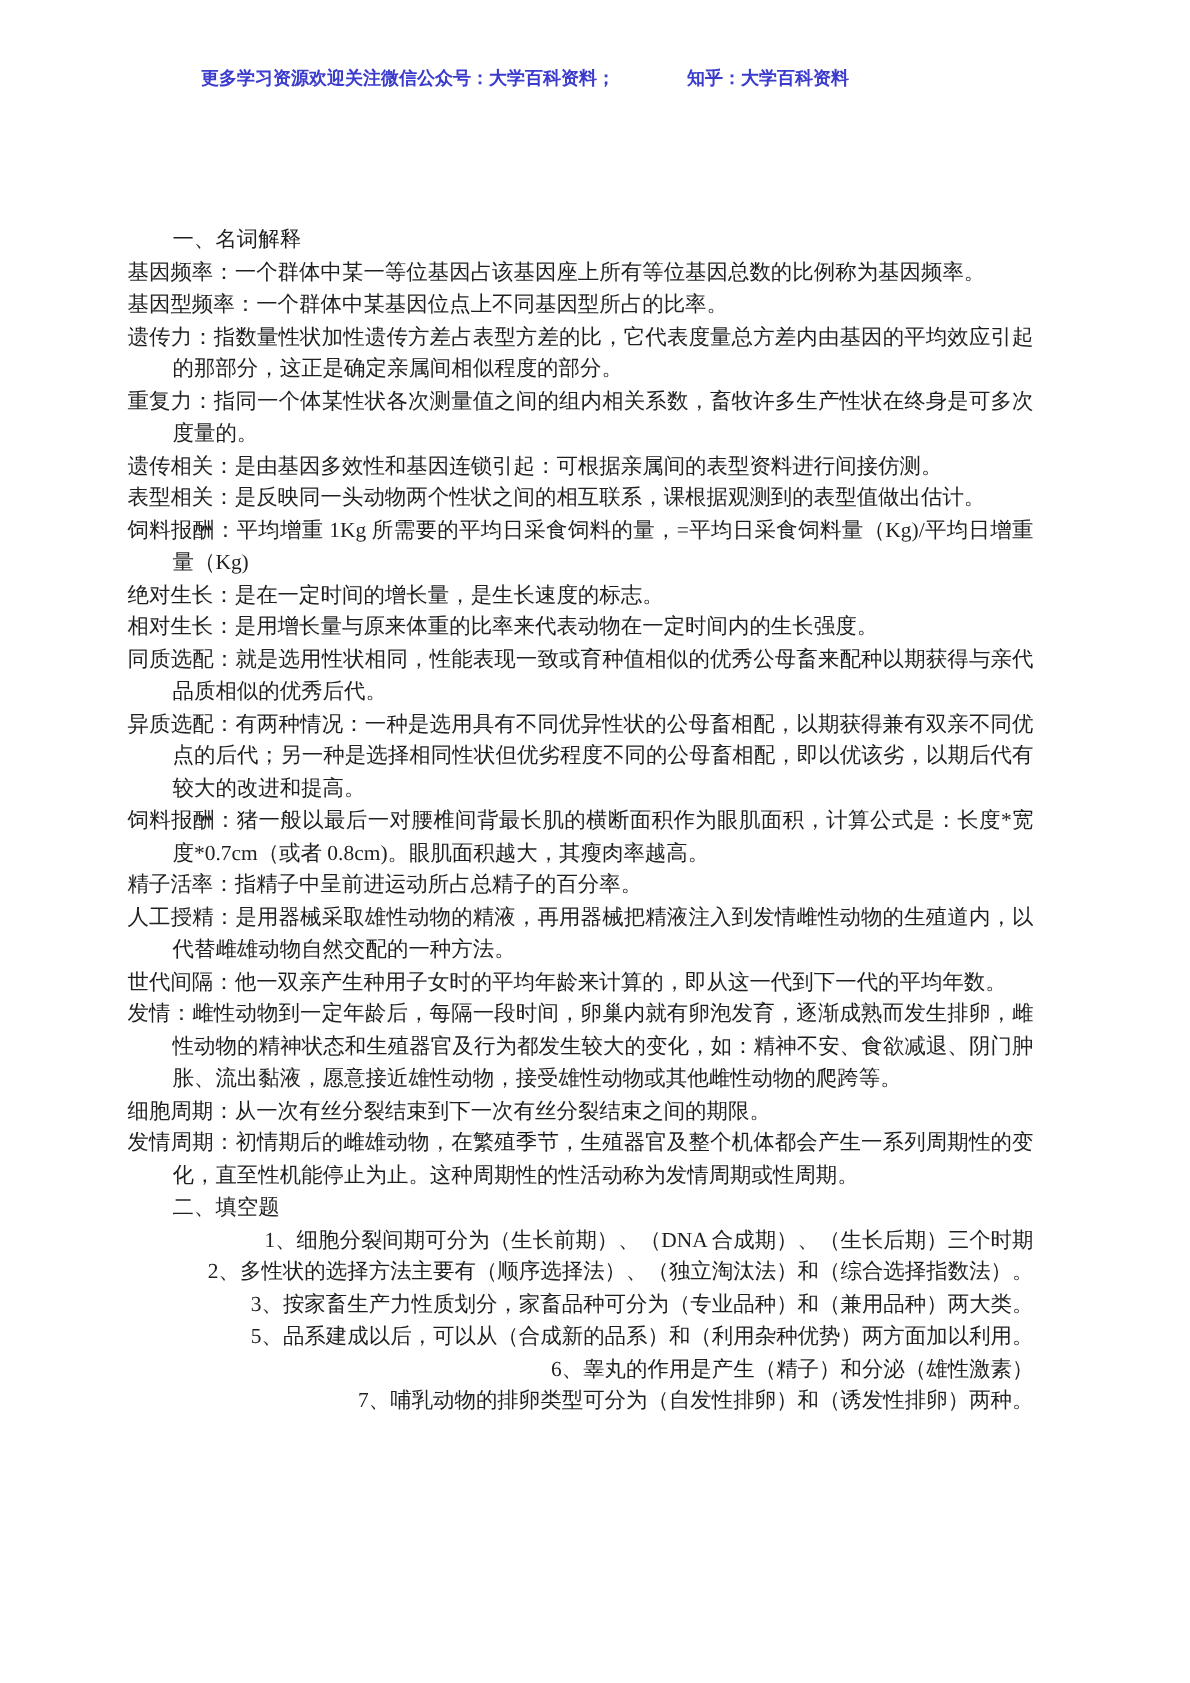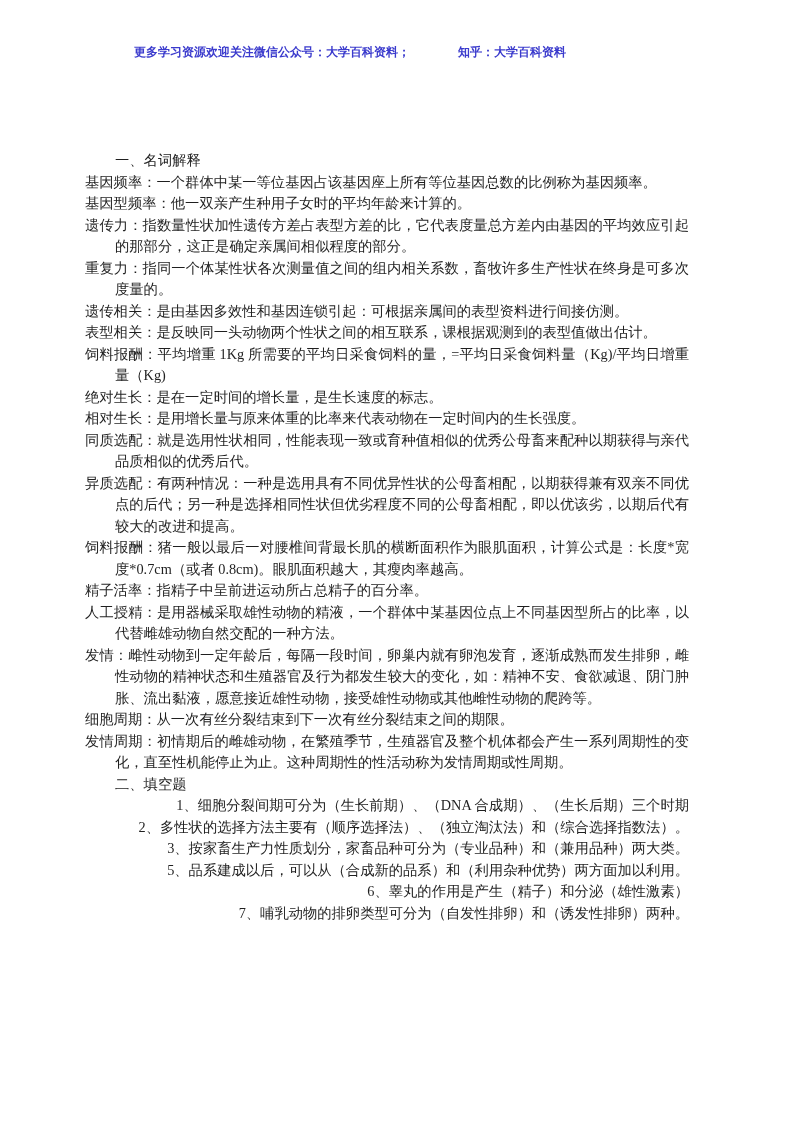--- a/index.html
+++ b/index.html
@@ -47,33 +47,34 @@
   <div class="header" style="color: rgb(59, 59, 205);">
     <span>更多学习资源欢迎关注微信公众号：大学百科资料；</span>
     <span class="gap"></span>
     <span>知乎：大学百科资料</span>
   </div>
 
   <div class="doc-body">
     <p class="section-title">一、名词解释</p>
     <div id="definitions-list">
         <p class="entry"><span>基因频率：</span><span>一个群体中某一等位基因占该基因座上所有等位基因总数的比例称为基因频率。</span></p>
-        <p class="entry"><span>基因型频率：</span><span>他一双亲产生种用子女时的平均年龄来计算的。</span></p>
+        <p class="entry"><span>基因型频率：</span><span>一个群体中某基因位点上不同基因型所占的比率。</span></p>
         <p class="entry"><span>遗传力：</span><span>指数量性状加性遗传方差占表型方差的比，它代表度量总方差内由基因的平均效应引起的那部分，这正是确定亲属间相似程度的部分。</span></p>
         <p class="entry"><span>重复力：</span><span>指同一个体某性状各次测量值之间的组内相关系数，畜牧许多生产性状在终身是可多次度量的。</span></p>
         <p class="entry"><span>遗传相关：</span><span>是由基因多效性和基因连锁引起：可根据亲属间的表型资料进行间接仿测。</span></p>
         <p class="entry"><span>表型相关：</span><span>是反映同一头动物两个性状之间的相互联系，课根据观测到的表型值做出估计。</span></p>
         <p class="entry"><span>饲料报酬：</span><span>平均增重 1Kg 所需要的平均日采食饲料的量，=平均日采食饲料量（Kg)/平均日增重量（Kg)</span></p>
         <p class="entry"><span>绝对生长：</span><span>是在一定时间的增长量，是生长速度的标志。</span></p>
         <p class="entry"><span>相对生长：</span><span>是用增长量与原来体重的比率来代表动物在一定时间内的生长强度。</span></p>
         <p class="entry"><span>同质选配：</span><span>就是选用性状相同，性能表现一致或育种值相似的优秀公母畜来配种以期获得与亲代品质相似的优秀后代。</span></p>
         <p class="entry"><span>异质选配：</span><span>有两种情况：一种是选用具有不同优异性状的公母畜相配，以期获得兼有双亲不同优点的后代；另一种是选择相同性状但优劣程度不同的公母畜相配，即以优该劣，以期后代有较大的改进和提高。</span></p>
         <p class="entry"><span>饲料报酬：</span><span>猪一般以最后一对腰椎间背最长肌的横断面积作为眼肌面积，计算公式是：长度*宽度*0.7cm（或者 0.8cm)。眼肌面积越大，其瘦肉率越高。</span></p>
         <p class="entry"><span>精子活率：</span><span>指精子中呈前进运动所占总精子的百分率。</span></p>
-        <p class="entry"><span>人工授精：</span><span>是用器械采取雄性动物的精液，一个群体中某基因位点上不同基因型所占的比率，以代替雌雄动物自然交配的一种方法。</span></p>
+        <p class="entry"><span>人工授精：</span><span>是用器械采取雄性动物的精液，再用器械把精液注入到发情雌性动物的生殖道内，以代替雌雄动物自然交配的一种方法。</span></p>
+        <p class="entry"><span>世代间隔：</span><span>他一双亲产生种用子女时的平均年龄来计算的，即从这一代到下一代的平均年数。</span></p>
         <p class="entry"><span>发情：</span><span>雌性动物到一定年龄后，每隔一段时间，卵巢内就有卵泡发育，逐渐成熟而发生排卵，雌性动物的精神状态和生殖器官及行为都发生较大的变化，如：精神不安、食欲减退、阴门肿胀、流出黏液，愿意接近雄性动物，接受雄性动物或其他雌性动物的爬跨等。</span></p>
         <p class="entry"><span>细胞周期：</span><span>从一次有丝分裂结束到下一次有丝分裂结束之间的期限。</span></p>
         <p class="entry"><span>发情周期：</span><span>初情期后的雌雄动物，在繁殖季节，生殖器官及整个机体都会产生一系列周期性的变化，直至性机能停止为止。这种周期性的性活动称为发情周期或性周期。</span></p>
       </div>
     <p class="section-title">二、填空题</p>
     <div id="fill-blanks-list">
         <p class="fill-item">1、细胞分裂间期可分为（生长前期）、（DNA 合成期）、（生长后期）三个时期</p>
         <p class="fill-item">2、多性状的选择方法主要有（顺序选择法）、（独立淘汰法）和（综合选择指数法）。</p>
         <p class="fill-item">3、按家畜生产力性质划分，家畜品种可分为（专业品种）和（兼用品种）两大类。</p>
         <p class="fill-item">5、品系建成以后，可以从（合成新的品系）和（利用杂种优势）两方面加以利用。</p>

